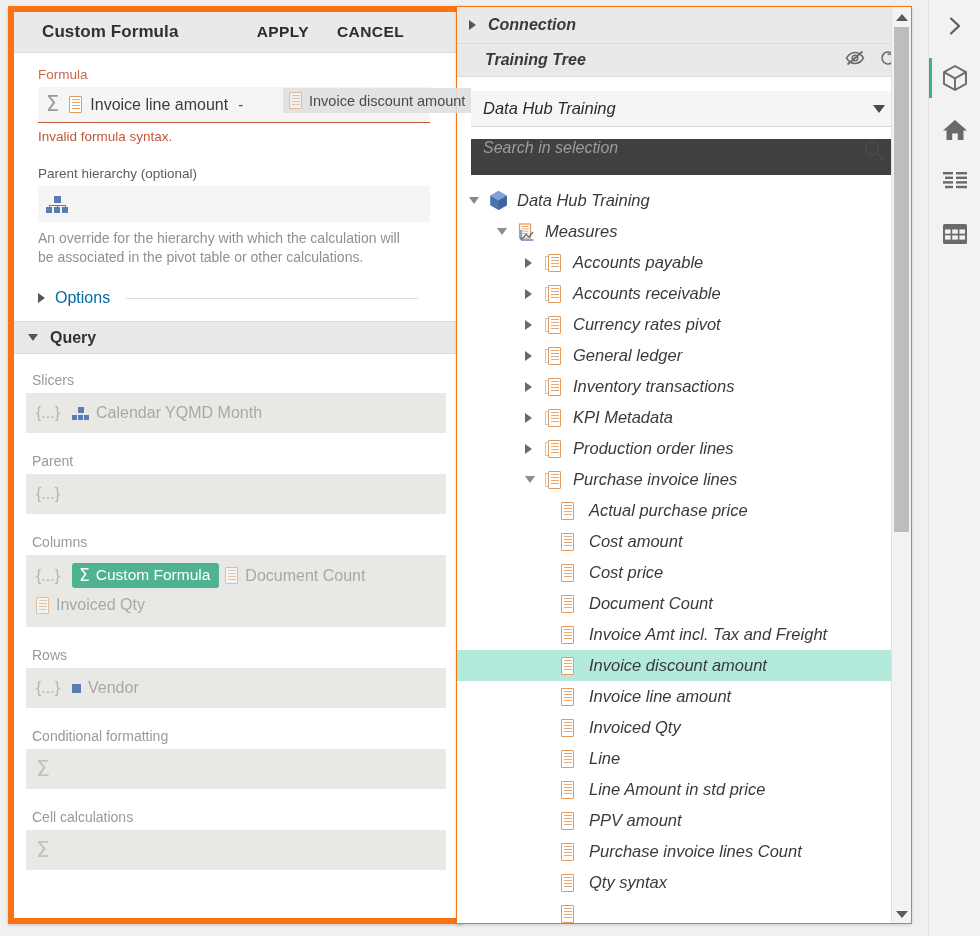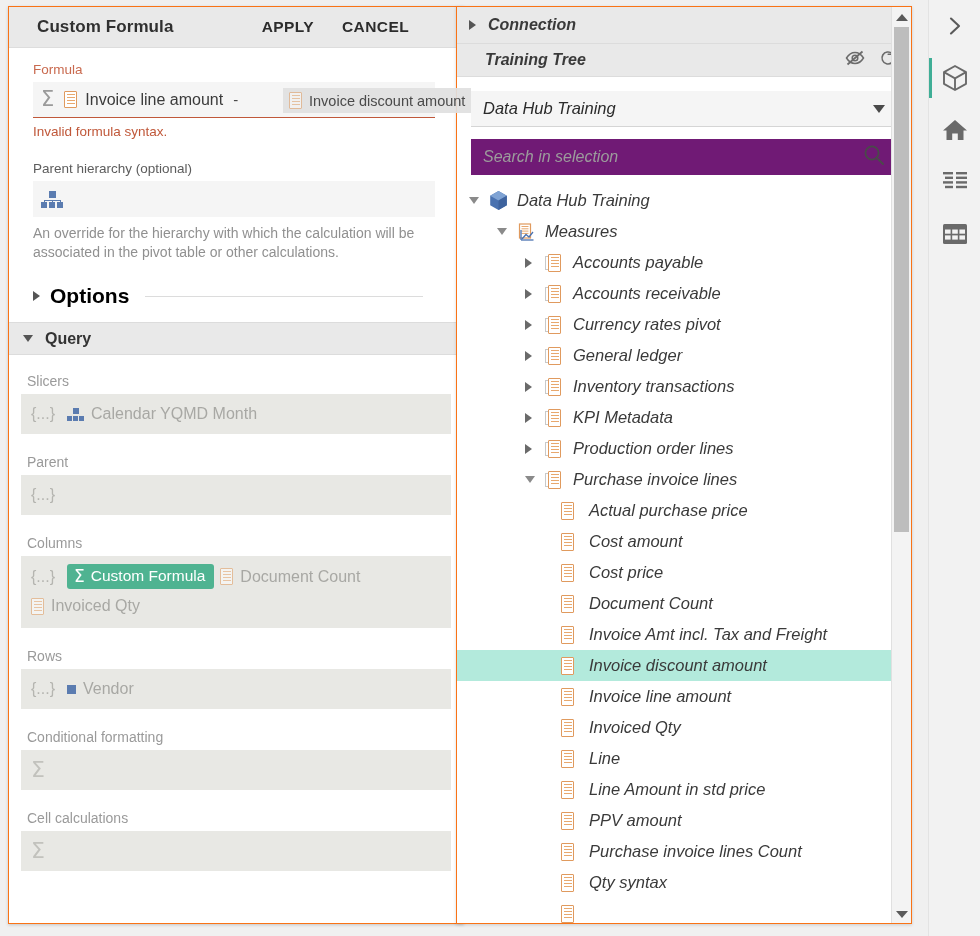--- a/index.html
+++ b/index.html
@@ -9,21 +9,21 @@
     font-family: "Liberation Sans", sans-serif;
     overflow: hidden;
   }
   .root { position: relative; width: 980px; height: 936px; }
 
   
   .left-panel {
     position: absolute; left: 8px; top: 6px;
     width: 456px; height: 918px;
     background: #ffffff;
-    border: 1px solid #f97316;
+    border: 6px solid #f97316;
     box-shadow: 0 1px 3px rgba(0,0,0,0.18);
     overflow: hidden;
   }
   .lp-header {
     height: 41px;
     background: #e9e9e9;
     border-bottom: 1px solid #dddddd;
     display: flex; align-items: center;
   }
   .lp-title {
@@ -99,21 +99,21 @@
     margin: 22px 12px 0 12px; padding-bottom: 14px;
   }
   .tri-right {
     width:0;height:0;border-left:7px solid #555;
     border-top:5px solid transparent;border-bottom:5px solid transparent;
   }
   .tri-down {
     width:0;height:0;border-top:7px solid #555;
     border-left:5px solid transparent;border-right:5px solid transparent;
   }
-  .options-label { font-size: 21px; font-weight: bold; color: #000000; }
+  .options-label { font-size: 16px; font-weight: normal; color: #0369a1; }
   .options-rule { flex:1; height:1px; background:#dcdcdc; margin-left: 6px; }
 
   .query-header {
     background:#e9e9e9; border-top:1px solid #dcdcdc; border-bottom:1px solid #dcdcdc;
     height: 33px; display:flex; align-items:center; gap: 12px; padding-left: 14px;
   }
   .query-header .tri-down { border-top-color:#555; }
   .query-title { font-size: 16px; font-weight: bold; color:#333; }
 
   .query-body { padding: 14px 12px 10px 12px; background:#fff; }
@@ -178,21 +178,21 @@
     background:#f5f5f5; border-bottom:1px solid #d5d5d5; height: 36px;
     display:flex; align-items:center; padding: 0 12px;
   }
   .select-box .val { font-size:16.5px; color:#2b2b2b; }
   .caret-down {
     margin-left:auto; width:0;height:0;
     border-top:8px solid #4a4a4a; border-left:6.5px solid transparent; border-right:6.5px solid transparent;
   }
   .search-wrap { padding: 12px 14px 0 14px; }
   .search-box {
-    background:#701a75; height: 36px; display:flex; align-items:center; padding: 0 12px; gap: 20px;
+    background:#404040; height: 36px; display:flex; padding: 0 12px; gap: 20px;
   }
   .search-box .ph { font-size:16px; color:#9c9c9c; }
   .search-box .mag { margin-left:auto; }
 
   .tree { padding: 10px 0 0 0; }
   .tnode {
     display:flex; align-items:center; height: 31px;
     font-size: 16.5px; color:#3a3a3a; white-space:nowrap;
     padding-left: 12px;
   }

